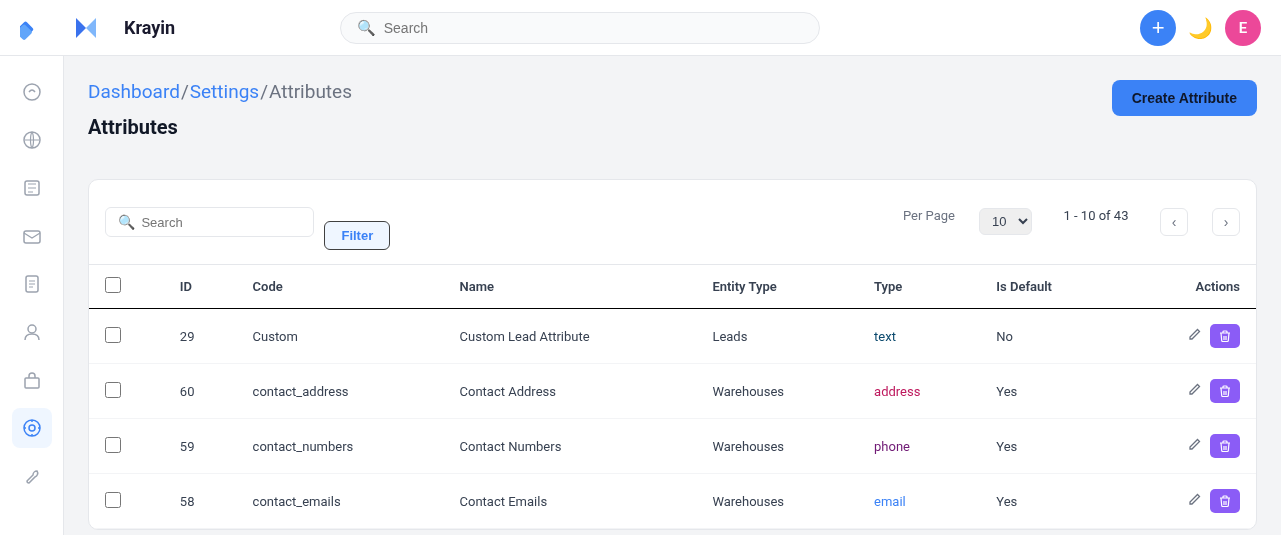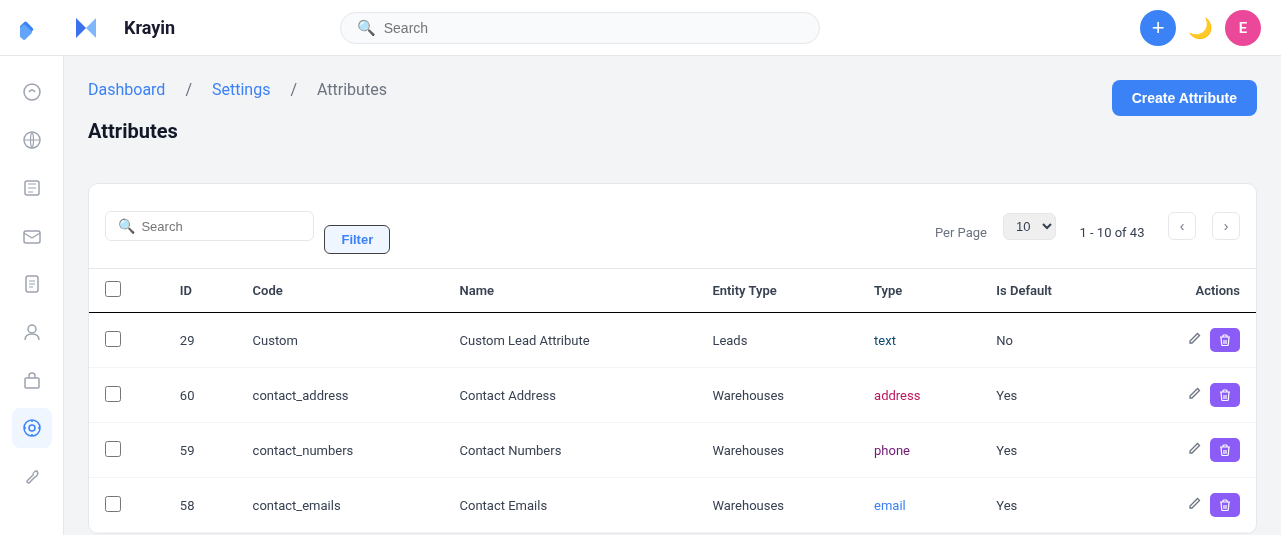--- a/index.html
+++ b/index.html
@@ -36,34 +36,34 @@
     .sidebar-item {
       width: 40px; height: 40px; border-radius: 8px; display: flex; align-items: center; justify-content: center;
       cursor: pointer; color: #6b7280; font-size: 18px;
     }
     .sidebar-item.active { background: #eff6ff; color: #3b82f6; }
 
     
     .main { margin-top: 56px; margin-left: 64px; padding: 24px; min-height: calc(100vh - 56px); }
 
     
-    .breadcrumb { display: flex; align-items: center; gap: 20px; font-size: 16px; color: #6b7280; margin-bottom: 20px; }
+    .breadcrumb { display: flex; align-items: center; gap: 1px; font-size: 19px; color: #6b7280; margin-bottom: 12px; }
     .breadcrumb a { color: #3b82f6; text-decoration: none; }
 
     .page-title { font-size: 20px; font-weight: 700; color: #111827; margin-bottom: 20px; }
 
     
     .card { background: #fff; border-radius: 10px; border: 1px solid #e5e7eb; overflow: hidden; }
 
     
     .toolbar { display: flex; align-items: center; padding: 14px 16px; gap: 10px; border-bottom: 1px solid #e5e7eb; }
     .search-input-wrap { display: flex; align-items: center; border: 1px solid #e5e7eb; border-radius: 6px; padding: 6px 12px; gap: 6px; background: #fff; }
     .search-input-wrap input { border: none; outline: none; font-size: 13px; width: 160px; color: #374151; }
     .filter-btn { border: 1px solid #404040; background: #eff6ff; color: #3b82f6; border-radius: 6px; padding: 6px 16px; cursor: pointer; font-size: 13px; font-weight: 700; margin-top: 27px; }
-    .toolbar-right { margin-left: auto; display: flex; align-items: flex-end; gap: 16px; }
+    .toolbar-right { margin-left: auto; display: flex; align-items: flex-start; gap: 24px; }
     .per-page-label { color: #6b7280; font-size: 13px; }
     .per-page-select { border: 1px solid #e5e7eb; border-radius: 6px; padding: 4px 8px; font-size: 13px; color: #374151; cursor: pointer; appearance: auto; }
     .pagination-info { font-size: 13px; color: #374151; min-width: 80px; text-align: center; }
     .page-btn { border: 1px solid #e5e7eb; background: #fff; border-radius: 6px; width: 28px; height: 28px; display: flex; align-items: center; justify-content: center; cursor: pointer; color: #6b7280; font-size: 14px; }
 
     
     table { width: 100%; border-collapse: collapse; }
     thead tr { border-bottom: 1px solid #000000; }
     thead th { padding: 12px 16px; text-align: left; font-size: 13px; font-weight: 600; color: #374151; white-space: nowrap; }
     tbody tr { border-bottom: 1px solid #f3f4f6; }
@@ -73,21 +73,21 @@
     .type-badge { color: #6b7280; }
     .type-badge.address { color: #be185d; }
     .type-badge.phone { color: #701a75; }
     .type-badge.email { color: #3b82f6; }
     .type-badge.text { color: #0c4a6e; }
 
     .action-btns { display: flex; align-items: center; gap: 4px; justify-content: flex-end; }
     .action-edit { background: none; border: none; cursor: pointer; color: #6b7280; font-size: 15px; padding: 4px; }
     .action-delete { background: #8b5cf6; border: none; cursor: pointer; color: #fff; font-size: 14px; padding: 5px 8px; border-radius: 5px; display: flex; align-items: center; justify-content: center; }
 
-    .create-btn { background: #3b82f6; color: #ffffff; border: none; border-radius: 8px; padding: 10px 20px; font-size: 14px; font-weight: 600; cursor: pointer; }
+    .create-btn { background: #3b82f6; color: #0f172a; border: none; border-radius: 8px; padding: 10px 20px; font-size: 14px; font-weight: 600; cursor: pointer; }
 
     .page-header { display: flex; align-items: flex-start; justify-content: space-between; margin-bottom: 20px; }
     .header-left {}
   </style>
 </head>
 <body>
 
 <nav class="topnav">
   <div class="logo">
     <svg class="logo-icon" viewBox="0 0 28 28" fill="none">

